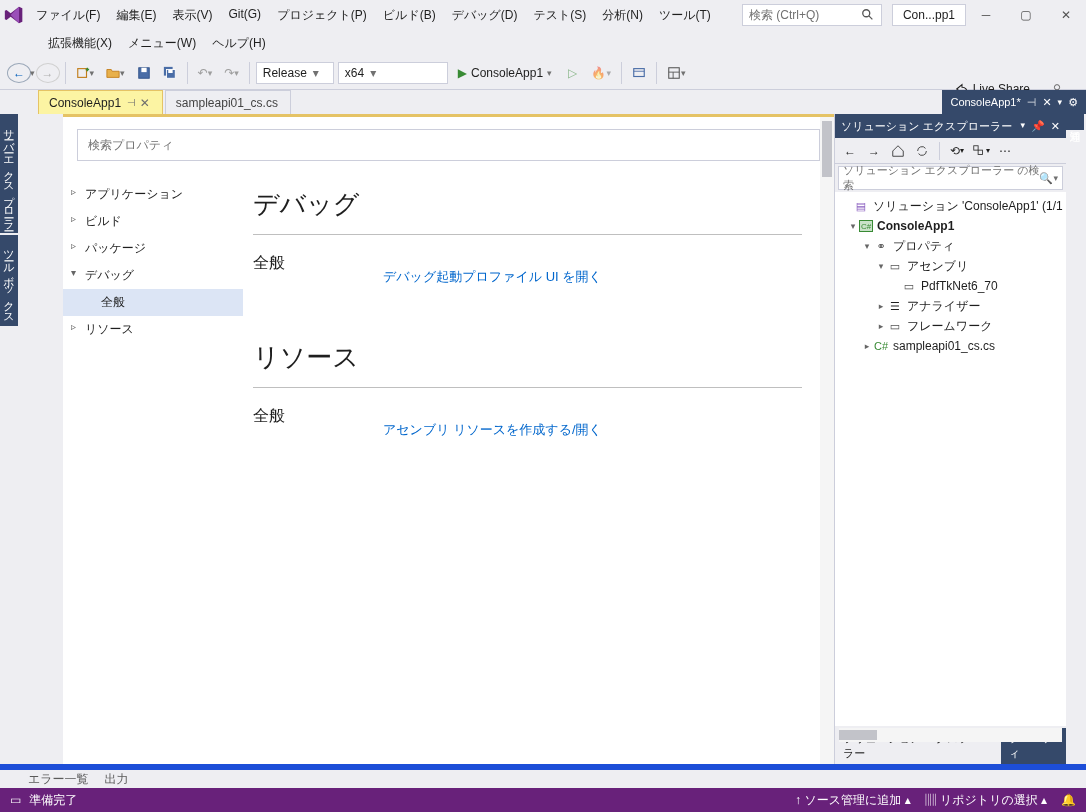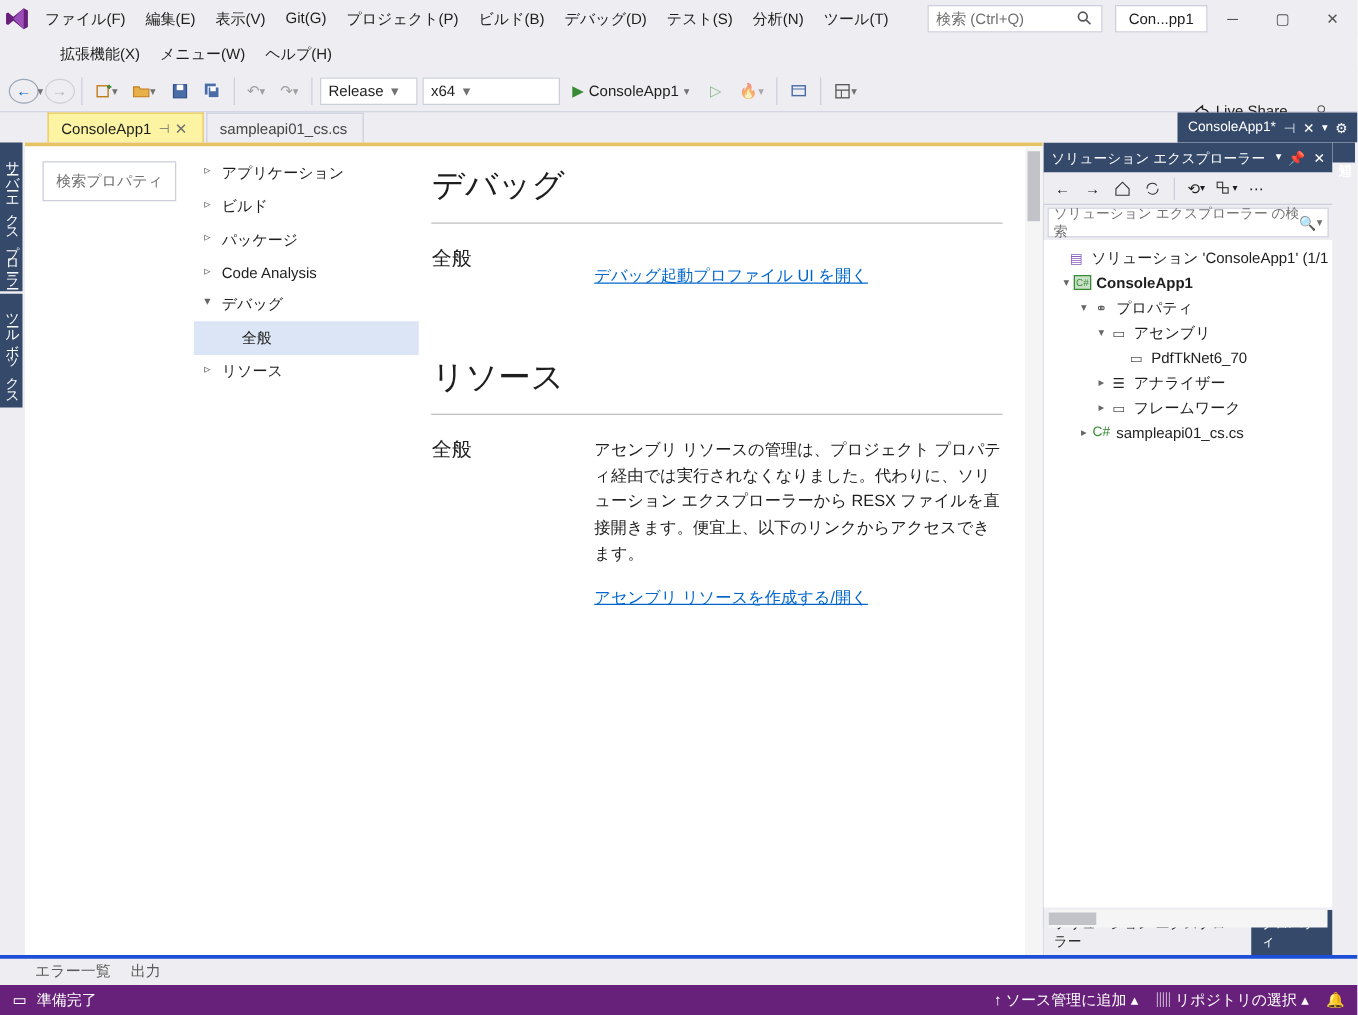--- a/index.html
+++ b/index.html
@@ -28,56 +28,56 @@
   .doc-tabs { height: 24px; background:#eeeef2; display:flex; align-items:flex-end; padding-left:38px; position:relative; }
   .vtab { writing-mode: vertical-rl; background:#35496a; color:#fff; padding:8px 2px; font-size:11px; margin-bottom:2px; width:18px; text-align:center; }
   .doc-tab { height:24px; padding:0 12px 0 10px; display:flex; align-items:center; font-size:12px; border:1px solid #cccedb; border-bottom:none; margin-right:2px; position:relative; }
   .doc-tab.active { background:#fcf4a3; border-color:#e5c365; }
   .doc-tab.inactive { background:#eeeef2; color:#444; }
   .doc-tab .pin { margin-left:6px; color:#6d6d6d; font-size:10px; }
   .doc-tab .close { margin-left:4px; color:#6d6d6d; }
   .solution-strip { background:#35496a; color:#fff; padding:3px 8px; font-size:11px; margin-left:auto; display:flex; align-items:center; gap:6px; height:24px; }
   .main-row { display:flex; height: calc(812px - 30px - 26px - 34px - 24px - 24px - 24px); }
   .side-hidden { width:20px; background:#eeeef2; position:relative; }
-  .editor-pane { flex:1; background:#fff; border-top:3px solid #e5c365; display:flex; position:relative; }
+  .editor-pane { flex:1; background:#fff; border-top:3px solid #e5c365; display:flex; flex-direction:column; position:relative;margin-left:43px; }
   .prop-search { margin:12px 14px; border:1px solid #cccedb; height:32px; display:flex; align-items:center; padding:0 10px; color:#717171; }
   .prop-body { display:flex; flex:1; overflow:hidden; }
   .prop-nav { width:180px; padding:8px 0; }
   .prop-nav-item { padding:5px 8px 5px 22px; position:relative; cursor:default; }
   .prop-nav-item::before { content:'▹'; position:absolute; left:8px; top:5px; color:#666; font-size:10px; }
   .prop-nav-item.expanded::before { content:'▾'; }
   .prop-nav-sub { padding:5px 8px 5px 38px; }
   .prop-nav-sub.selected { background:#dce5f5; }
   .prop-content { flex:1; padding: 6px 32px 20px 10px; overflow-y:auto; }
   .section-h1 { font-size:26px; font-weight:400; color:#1e1e1e; border-bottom:1px solid #bfbfbf; padding:8px 0 12px 0; margin-bottom:18px; }
   .section-row { display:flex; margin-bottom:44px; }
   .section-h2 { width:130px; font-size:16px; font-weight:400; color:#1e1e1e; }
   .section-body { flex:1; font-size:13px; color:#1e1e1e; line-height:1.6; }
-  .link { color:#0066cc; text-decoration:underline; cursor:pointer; display:inline-block; margin-top:14px; }
+  .link { color:#0066cc; cursor:pointer; display:inline-block; margin-top:14px; }
   .vscroll { position:absolute; right:0; top:0; bottom:0; width:14px; background:#f5f5f5; }
   .vscroll-thumb { position:absolute; right:2px; top:4px; width:10px; height:56px; background:#c2c3c9; }
   .solution-panel { width:232px; background:#eeeef2; border-left:1px solid #cccedb; display:flex; flex-direction:column; }
   .panel-header { background:#35496a; color:#fff; height:24px; display:flex; align-items:center; padding:0 6px; font-size:11px; }
   .panel-header .hicons { margin-left:auto; display:flex; gap:6px; }
   .panel-toolbar { height:26px; background:#eeeef2; display:flex; align-items:center; padding:0 4px; gap:2px; border-bottom:1px solid #cccedb; }
   .pt-btn { width:22px; height:22px; display:flex; align-items:center; justify-content:center; color:#1e1e1e; }
   .panel-search { height:24px; margin:2px 3px; border:1px solid #cccedb; background:#fff; display:flex; align-items:center; padding:0 4px; color:#717171; font-size:11px; }
   .tree { flex:1; background:#fff; overflow:auto; font-size:12px; padding:4px 2px; }
   .tree-row { display:flex; align-items:center; height:20px; padding-left:4px; white-space:nowrap; }
   .tw { display:inline-block; width:12px; text-align:center; color:#666; font-size:9px; }
   .tree-icon { width:16px; height:16px; display:inline-flex; align-items:center; justify-content:center; margin-right:4px; font-size:11px; }
   .ico-sln { color:#8a5fc0; }
   .ico-proj { background:#c8e1c8; border:1px solid #388a34; width:14px; height:12px; font-size:8px; color:#388a34; }
   .ico-ref { color:#555; }
   .ico-asm { color:#555; }
   .ico-file { color:#388a34; }
   .panel-bottom-tabs { height:22px; display:flex; background:#eeeef2; align-items:flex-end; }
   .pb-tab { padding:3px 8px; font-size:11px; }
   .pb-tab.active { background:#35496a; color:#fff; }
-  .bottom-tabs { height:24px; background:#eeeef2; display:flex; align-items:center; padding-left:28px; gap:16px; color:#5a5a5a; border-top:3px solid #1d4ed8; }
+  .bottom-tabs { height:24px; background:#eeeef2; display:flex; align-items:center; padding-left:28px; gap:16px; color:#5a5a5a; border-top:6px solid #1d4ed8; }
   .status-bar { height:24px; background:#68217a; color:#fff; display:flex; align-items:center; padding:0 10px; font-size:12px; }
   .status-right { margin-left:auto; display:flex; align-items:center; gap:14px; }
   .icon-svg { width:14px; height:14px; }
   .vtab-r { writing-mode: vertical-rl; background:#35496a; color:#fff; padding:8px 2px; font-size:11px; width:18px; text-align:center; }
   .hscroll { height:14px; background:#f5f5f5; position:relative; margin:2px 4px 0 4px; }
   .hscroll-thumb { position:absolute; left:0; top:2px; height:10px; width:38px; background:#c2c3c9; }
 </style>
 </head>
 <body>
 
@@ -232,38 +232,36 @@
 
   <div class="editor-pane">
     <div class="prop-search">
       <span>検索プロパティ</span>
     </div>
     <div class="prop-body">
       <div class="prop-nav">
         <div class="prop-nav-item">アプリケーション</div>
         <div class="prop-nav-item">ビルド</div>
         <div class="prop-nav-item">パッケージ</div>
-        <div class="prop-nav-item">Code Analysis</div>
         <div class="prop-nav-item expanded">デバッグ</div>
         <div class="prop-nav-sub selected">全般</div>
         <div class="prop-nav-item">リソース</div>
       </div>
       <div class="prop-content">
         <div class="section-h1">デバッグ</div>
         <div class="section-row">
           <div class="section-h2">全般</div>
           <div class="section-body">
             <a class="link">デバッグ起動プロファイル UI を開く</a>
           </div>
         </div>
         <div class="section-h1">リソース</div>
         <div class="section-row">
           <div class="section-h2">全般</div>
           <div class="section-body">
-            <div>アセンブリ リソースの管理は、プロジェクト プロパティ経由では実行されなくなりました。代わりに、ソリューション エクスプローラーから RESX ファイルを直接開きます。便宜上、以下のリンクからアクセスできます。</div>
             <a class="link">アセンブリ リソースを作成する/開く</a>
           </div>
         </div>
       </div>
     </div>
     <div class="vscroll">
         <div class="vscroll-thumb"></div>
       </div>
   </div>
 

